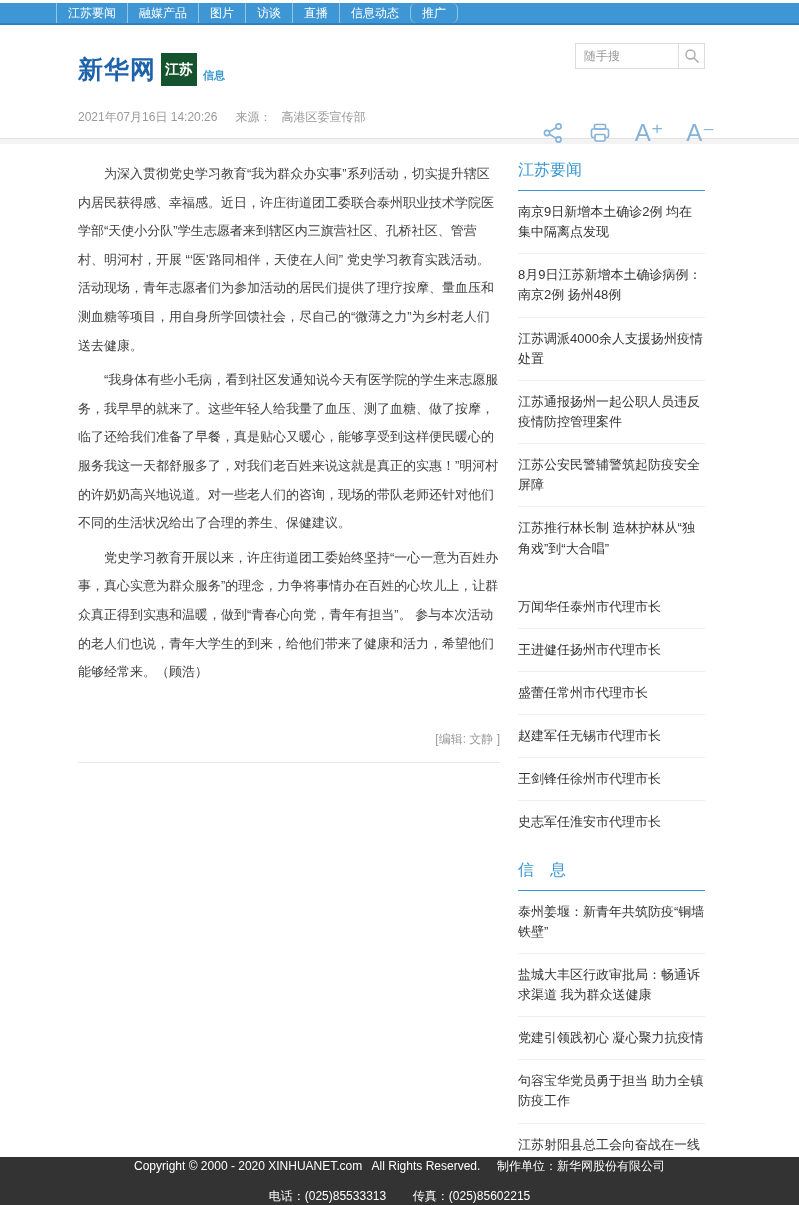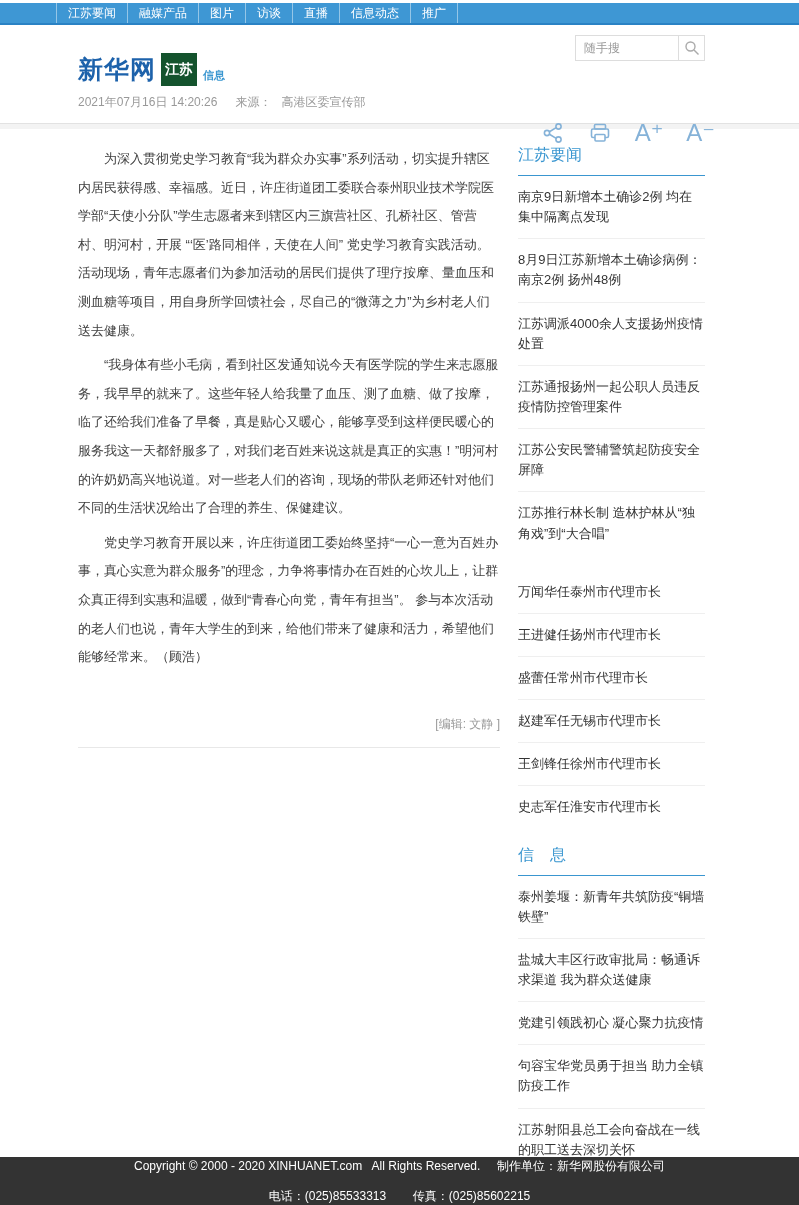--- a/index.html
+++ b/index.html
@@ -12,37 +12,37 @@
 
   
   .topbar{
     margin-top:3px;height:22px;background:#3e97d4;border-bottom:2px solid #2a82c4;
     display:flex;align-items:stretch;padding-left:56px;box-sizing:border-box;
   }
   .topbar a{
     display:flex;align-items:center;padding:0 11px;font-size:12px;color:#fff;
     text-decoration:none;border-left:1px solid rgba(255,255,255,.45);line-height:1;
   }
-  .topbar a:last-child{border-right:1px solid rgba(255,255,255,.45);}
+  .topbar a:last-child{border-right:1px solid rgba(255,255,255,.45);border-radius:6px;}
 
   
   .header{position:relative;height:58px;}
   .logo{position:absolute;left:78px;top:28px;display:flex;align-items:flex-end;cursor:pointer;}
   .logo-main{font-size:25px;font-weight:bold;color:#1d62ab;letter-spacing:1px;}
   .logo-region{margin-left:5px;background:#14532d;color:#fff;font-size:14px;font-weight:bold;padding:8px 4px;line-height:1.2;}
   .logo-sub{margin-left:6px;color:#3a96d0;font-size:11px;font-weight:bold;align-self:flex-end;margin-bottom:3px;}
-  .search{position:absolute;right:94px;top:10px;width:128px;height:24px;border:1px solid #ddd;display:flex;background:#0ea5e9;margin-left:37px;}
+  .search{position:absolute;right:94px;top:18px;width:128px;height:24px;border:1px solid #ddd;display:flex;background:#0ea5e9;margin-left:37px;}
   .search input{flex:1;min-width:0;border:0;outline:0;padding:0 8px;font-size:12px;color:#666;font-family:inherit;}
   .search input::placeholder{color:#999;}
   .search button{width:26px;border:0;border-left:1px solid #ddd;background:#fff;display:flex;align-items:center;justify-content:center;cursor:pointer;padding:0;}
 
   
   .article-head{position:relative;padding:8px 0 12px 78px;}
   .article-title{margin:0;font-size:23px;font-weight:400;color:#333;line-height:1.35;}
-  .article-meta{margin-top:3px;font-size:12px;color:#999;}
+  .article-meta{margin-top:18px;font-size:12px;color:#999;}
   .article-meta .src-label{margin-left:18px;}
   .article-meta .src{margin-left:10px;}
   .tools{position:absolute;right:84px;top:38px;display:flex;align-items:center;gap:23px;color:#85b2d8;}
   .tool{cursor:pointer;display:flex;align-items:center;justify-content:center;}
   .fontbtn{font-size:24px;line-height:1;color:#85b2d8;}
   .head-sep{height:5px;background:#f3f3f3;border-top:1px solid #e2e2e2;}
 
   
   .main{display:flex;padding:16px 94px 0 78px;gap:18px;box-sizing:border-box;}
   .article-col{width:422px;flex:none;}

